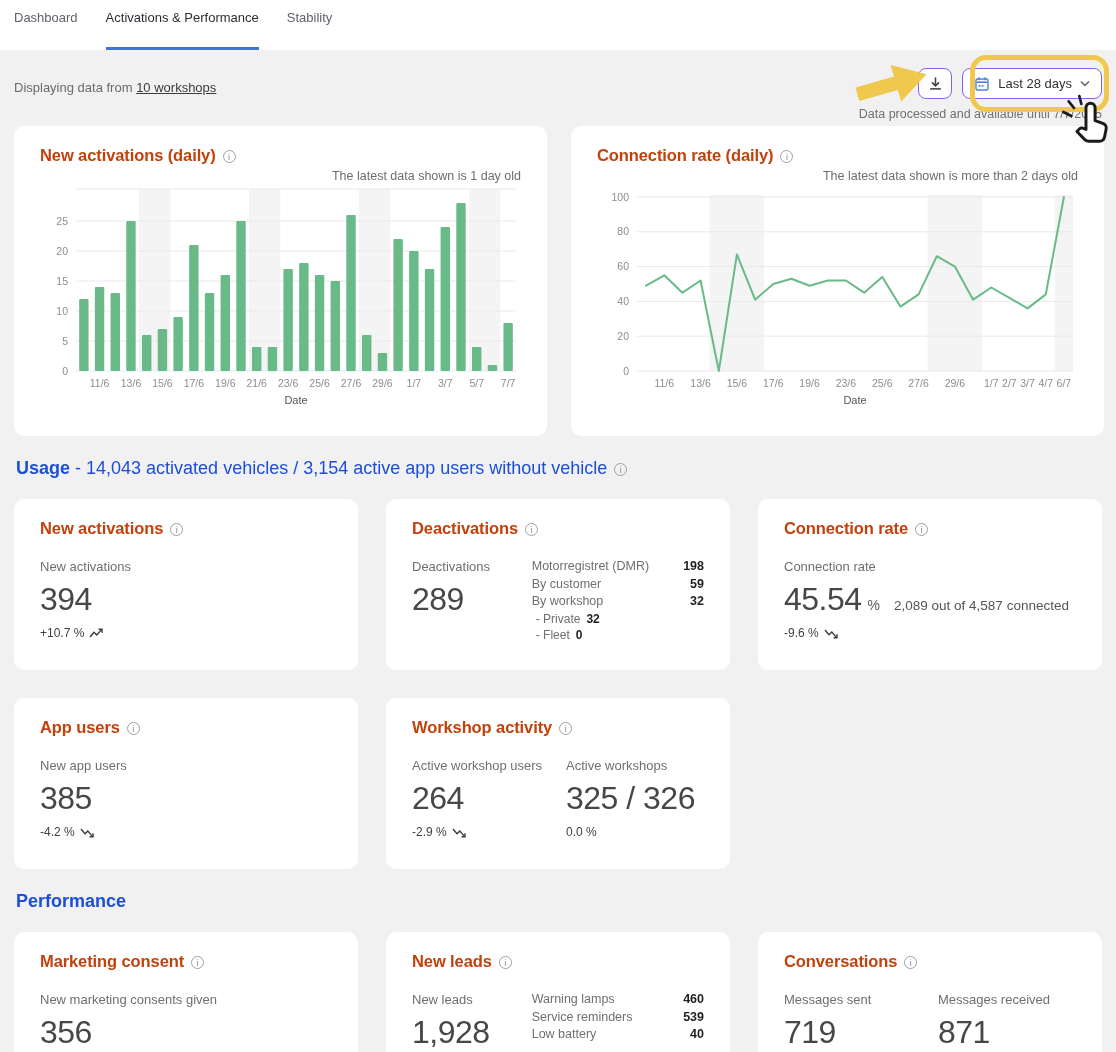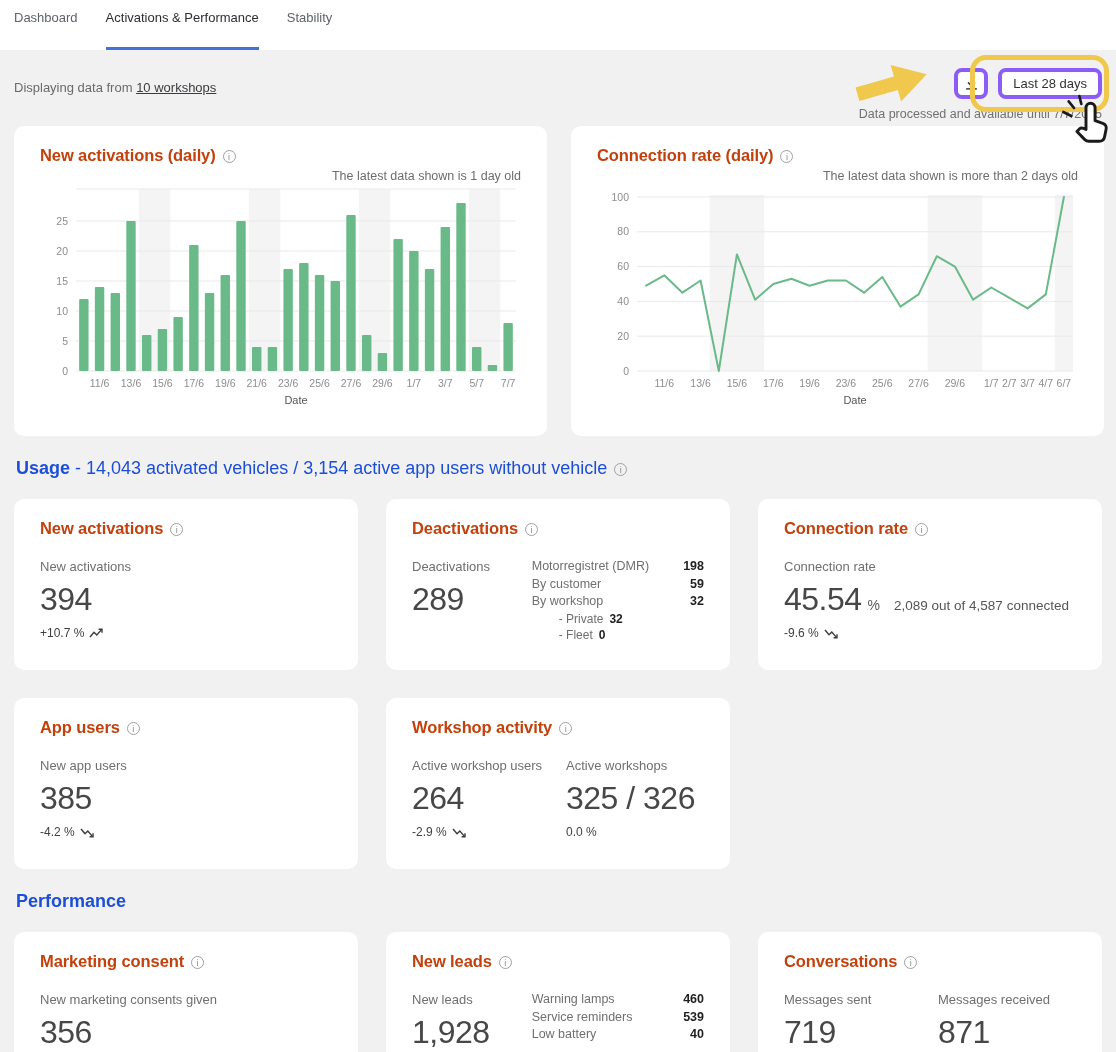--- a/index.html
+++ b/index.html
@@ -11,22 +11,22 @@
   .tab { font-size:13px; color:#5f6368; padding-bottom:8px; cursor:pointer; }
   .tab.active { color:#2c2e33; border-bottom:3px solid #4272d9; }
 
   
   .content { padding:0 14px; }
 
   .toolbar { position:relative; height:76px; }
   .displaying { position:absolute; left:0; top:30px; font-size:13px; color:#6a6a6a; }
   .displaying a { color:#3a3c3f; text-decoration:underline; cursor:pointer; }
   .controls { position:absolute; right:0; top:18px; display:flex; gap:10px; align-items:center; }
-  .btn { background:#fff; border:4px solid #8b5cf6; border-radius:8px; height:31px;
-    display:flex; align-items:center; justify-content:center; cursor:pointer;flex-direction:column; }
+  .btn { background:#fff; border:1px solid #8b5cf6; border-radius:8px; height:31px;
+    display:flex; align-items:center; justify-content:center; cursor:pointer; }
   .dl-btn { width:34px; }
   .date-btn { padding:0 11px; gap:8px; font-size:13px; color:#303134; }
   .processed { position:absolute; right:0; top:57px; font-size:12.5px; color:#707070; white-space:nowrap; }
 
   .hl-box { position:absolute; right:-7px; top:5px; width:139px; height:57px;
     border:5px solid #f0c84e; border-radius:16px; pointer-events:none; z-index:4; }
   .hl-arrow { position:absolute; right:168px; top:6px; z-index:4; pointer-events:none; }
   .hand { position:absolute; right:-8px; top:42px; z-index:5; pointer-events:none; }
 
   
@@ -51,21 +51,21 @@
   .value-row { display:flex; align-items:baseline; gap:6px; }
   .pct { font-size:14px; color:#5a5a5a; }
   .value-note { font-size:13.5px; color:#555; margin-left:8px; }
 
   .split { display:flex; }
   .split-left { width:41%; }
   .split-right { flex:1; margin-top:20px; }
   .bd-row { display:flex; justify-content:space-between; font-size:12.5px; line-height:17.5px; }
   .bd-label { color:#6f6f6f; }
   .bd-val { color:#1f1f1f; font-weight:700; }
-  .sub-rows { margin-left:27px; }
+  .sub-rows { margin-left:4px; }
   .sub-row { font-size:12px; line-height:16px; }
   .sub-label { color:#6f6f6f; }
   .sub-val { color:#1f1f1f; font-weight:700; margin-left:6px; }
 
   svg text { font-family:"Liberation Sans","DejaVu Sans",sans-serif; }
 </style>
 </head>
 <body>
 
 <div class="tabbar">

